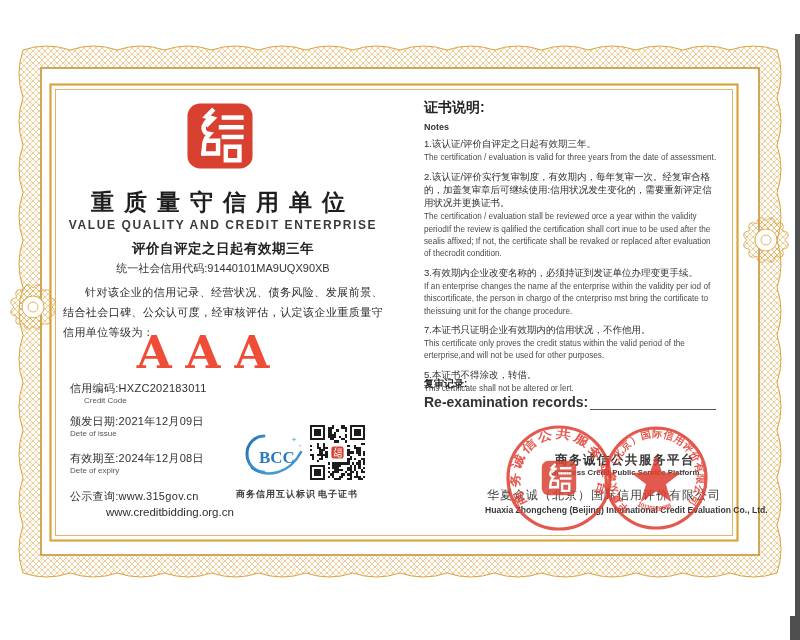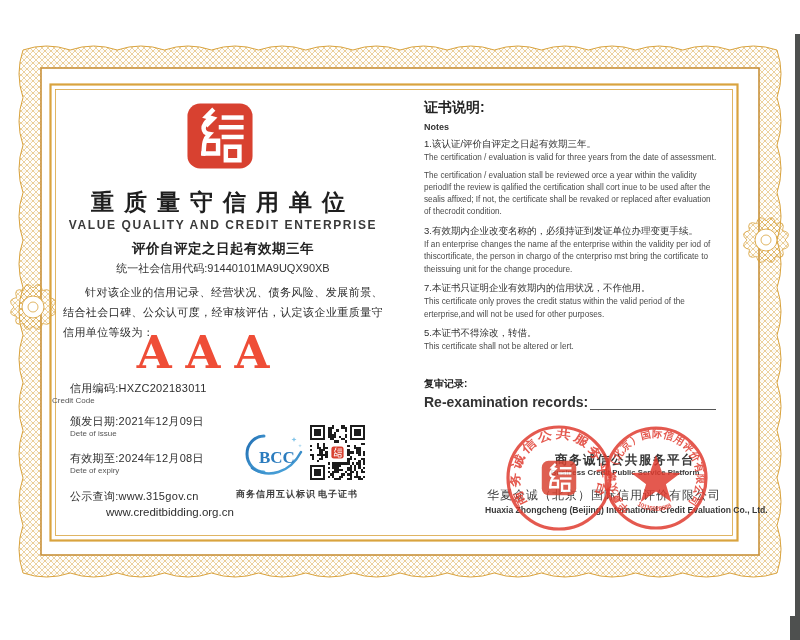--- a/index.html
+++ b/index.html
@@ -15,21 +15,21 @@
   .company{left:62px;top:240px;width:322px;text-align:center;font-size:13.5px;font-weight:bold;
            letter-spacing:.5px;color:#222;}
   .uscc{left:62px;top:261px;width:322px;text-align:center;font-size:11px;color:#333;}
   .statement{left:63px;top:282px;width:320px;font-size:11px;line-height:20px;color:#2a2a2a;
              text-indent:2em;text-align:justify;letter-spacing:.4px;}
   .grade{left:52px;top:326px;width:316px;text-align:center;font-family:"DejaVu Serif",serif;
          font-size:45px;font-weight:bold;letter-spacing:14px;box-sizing:border-box;
          color:var(--grade-red,#EF4D37);}
   .zh-line{font-size:11px;color:#2e2e2e;letter-spacing:.3px;}
   .en-sub{font-size:8px;color:#555;}
-  .cc-zh{left:70px;top:381px;} .cc-en{left:52px;top:396px;}
+  .cc-zh{left:70px;top:381px;} .cc-en{left:84px;top:396px;}
   .is-zh{left:70px;top:414px;} .is-en{left:70px;top:429px;}
   .ex-zh{left:70px;top:451px;} .ex-en{left:70px;top:466px;}
   .qr-zh{left:70px;top:489px;} .qr-url2{left:106px;top:506px;font-size:11.5px;color:#2e2e2e;}
   .bcc{left:242px;top:429px;width:64px;height:50px;}
   .qrbox{left:310px;top:425px;width:55px;height:55px;}
   .mutual{left:236px;top:488px;width:80px;text-align:center;font-size:9px;font-weight:bold;
           letter-spacing:1px;color:#3c3c3c;font-family:Liberation Mono, monospace;}
   .ecert{left:318px;top:488px;width:44px;text-align:left;font-size:9px;font-weight:bold;
          letter-spacing:1px;color:#3c3c3c;}
   
@@ -313,20 +313,21 @@
 </svg>
 
 <div class="abs mutual">商务信用互认标识</div>
 <div class="abs ecert">电子证书</div>
 
 <div class="abs notes">
   <p class="h-zh">证书说明:</p>
   <p class="h-en">Notes</p>
   <p class="zh">1.该认证/评价自评定之日起有效期三年。</p>
   <p class="en">The certification / evaluation is valid for three years from the date of assessment.</p>
+  <p class="zh">2.该认证/评价实行复审制度，有效期内，每年复审一次。经复审合格的，加盖复审章后可继续使用:信用状况发生变化的，需要重新评定信用状况并更换证书。</p>
   <p class="en">The certification / evaluation stall be reviewed orce a year within the validity periodIf the review is qalified the certification shall cort inue to be used after the sealis affixed; If not, the certificate shall be revaked or replaced after evaluation of thecrodit condition.</p>
   <p class="zh">3.有效期内企业改变名称的，必须持证到发证单位办理变更手续。</p>
   <p class="en">If an enterprise changes the name af the enterprise within the validity per iod of thiscortificate, the person in chargo of the cnterpriso mst bring the cortificate to theissuing unit for the change procedure.</p>
   <p class="zh">7.本证书只证明企业有效期内的信用状况，不作他用。</p>
   <p class="en">This certificate only proves the credit status within the valid period of the erterprise,and will not be used for other purposes.</p>
   <p class="zh">5.本证书不得涂改，转借。</p>
   <p class="en">This certificate shall not be altered or lert.</p>
 </div>
 
 <div class="abs review-zh">复审记录:</div>

